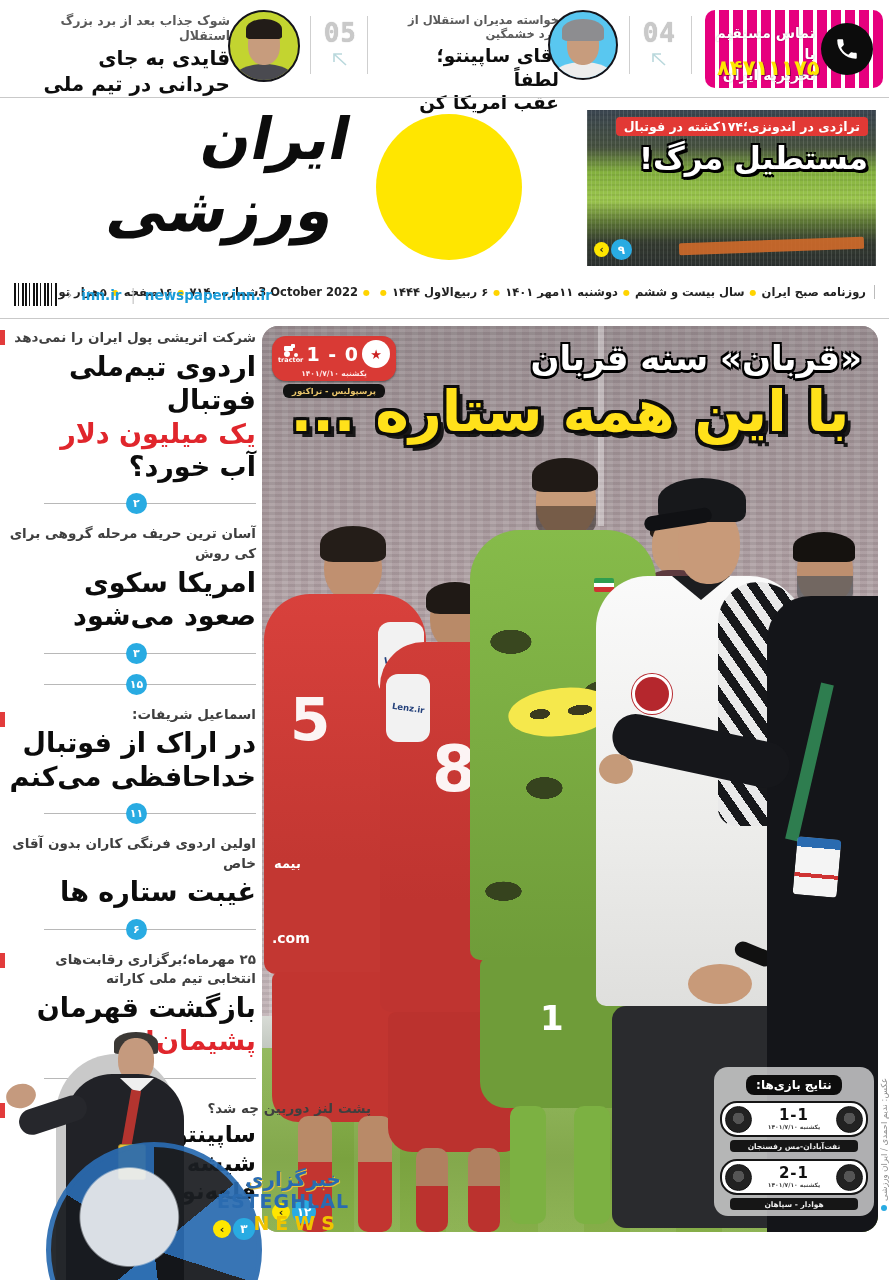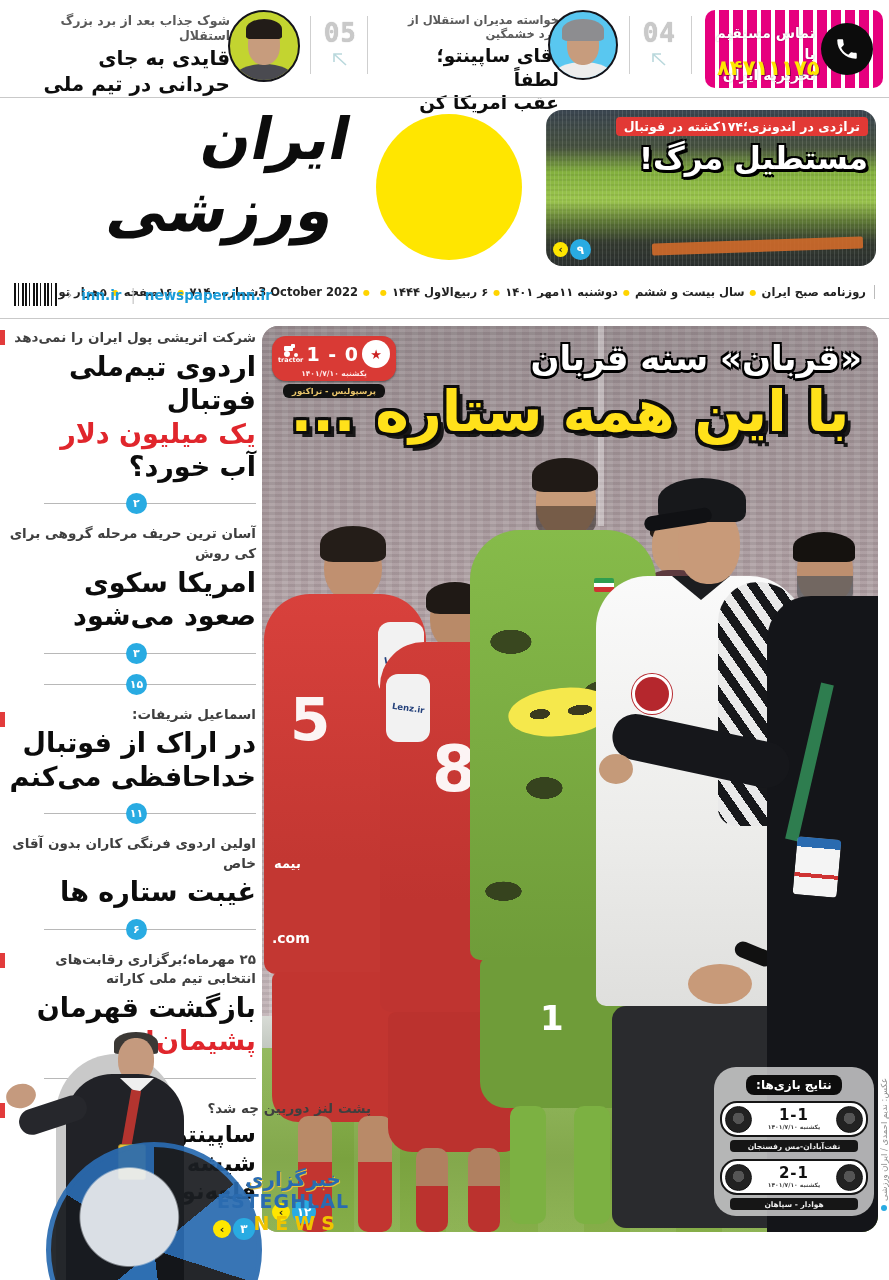--- a/index.html
+++ b/index.html
@@ -24,21 +24,21 @@
   .phone-box{position:absolute;right:6px;top:10px;width:178px;height:78px;border-radius:10px;overflow:hidden;
              background:repeating-linear-gradient(90deg,#e6007e 0 10px,#ffffff 10px 14px);}
   .phone-circle{position:absolute;right:10px;top:13px;width:52px;height:52px;border-radius:50%;background:#0c0c0c;display:flex;align-items:center;justify-content:center;}
   .phone-label{position:absolute;right:68px;top:13px;width:100px;text-align:right;color:#fff;font-size:14px;font-weight:bold;line-height:1.5;text-shadow:0 0 2px rgba(0,0,0,.35);}
   .phone-number{position:absolute;left:12px;bottom:8px;color:#ffe600;font-size:21px;font-weight:bold;text-shadow:1px 1px 0 rgba(0,0,0,.4);}
 
   
   .logo-line{position:absolute;font-weight:bold;color:#0c0c0c;transform:skewX(-12deg);letter-spacing:2px;line-height:1;}
   .logo-circle{position:absolute;border-radius:50%;background:#ffe600;}
   
-  .news-photo{position:absolute;right:13px;top:110px;width:330px;height:156px;border-radius:16px;overflow:hidden;
+  .news-photo{position:absolute;right:13px;top:110px;width:289px;height:156px;border-radius:0;overflow:hidden;
      background:linear-gradient(180deg,#3a4550 0%,#47523f 24%,#84b13e 40%,#9cc64e 58%,#5d7636 72%,#343b30 85%,#2c3130 100%);}
   .news-photo .speckle{position:absolute;inset:0;
      background:repeating-linear-gradient(90deg,rgba(255,255,255,.22) 0 1px,transparent 1px 4px),
                 repeating-linear-gradient(0deg,rgba(0,0,0,.12) 0 2px,transparent 2px 5px);opacity:.5;}
   .news-banner-strip{position:absolute;left:32%;right:4%;bottom:9%;height:8%;background:#d06a2a;transform:rotate(-2deg);opacity:.9;border-radius:2px;}
   .news-kicker{position:absolute;top:7px;right:8px;background:#e23935;color:#fff;font-size:12.5px;font-weight:bold;padding:2px 8px;border-radius:4px;}
   .news-headline{position:absolute;top:30px;right:8px;color:#fff;font-size:31px;font-weight:bold;
      text-shadow:-2px -2px 0 #000,2px -2px 0 #000,-2px 2px 0 #000,2px 2px 0 #000,0 3px 0 #000,3px 3px 0 #000;}
   .nav-dot{border-radius:50%;display:flex;align-items:center;justify-content:center;font-weight:bold;}
   .nav-yellow{background:#ffe600;color:#222;}
@@ -191,21 +191,21 @@
   .sc-score{color:#fff;font-size:19px;font-weight:bold;letter-spacing:1px;}
   .sc-crest{width:28px;height:28px;border-radius:50%;background:#fff;display:flex;align-items:center;justify-content:center;color:#c22;font-size:13px;}
   .sc-date{color:#ffe9e9;font-size:7.5px;font-weight:bold;text-align:center;margin-top:1px;}
   .sc-teams{margin:3px auto 0;width:102px;background:#121212;color:#e8c46a;font-size:8.5px;font-weight:bold;text-align:center;border-radius:6px;padding:2px 0;}
 
   .main-kicker{position:absolute;top:12px;right:16px;z-index:4;color:#fff;font-size:34px;font-weight:bold;
       text-shadow:-2px -2px 0 #000,2px -2px 0 #000,-2px 2px 0 #000,2px 2px 0 #000,0 3px 0 #000;}
   .main-headline{position:absolute;top:52px;left:8px;right:8px;z-index:4;text-align:center;color:#ffe11a;font-size:57px;font-weight:bold;
       text-shadow:-3px -3px 0 #0d0d0d,3px -3px 0 #0d0d0d,-3px 3px 0 #0d0d0d,3px 3px 0 #0d0d0d,0 -3px 0 #0d0d0d,0 3px 0 #0d0d0d,-3px 0 0 #0d0d0d,3px 0 0 #0d0d0d,6px 6px 0 rgba(10,10,10,.9);}
 
-  .results{position:absolute;right:4px;bottom:16px;width:148px;z-index:5;background:rgba(236,236,236,.72);border-radius:22px;padding:8px 6px 6px;}
+  .results{position:absolute;right:4px;bottom:16px;width:148px;z-index:5;background:rgba(236,236,236,.72);border-radius:14px;padding:8px 6px 6px;}
   .res-title{width:96px;margin:0 auto 6px;background:#0d0d0d;color:#fff;font-size:12px;font-weight:bold;text-align:center;border-radius:8px;padding:3px 0;}
   .match{margin-bottom:7px;}
   .m-pill{background:#fff;border:2px solid #161616;border-radius:17px;height:32px;display:flex;align-items:center;justify-content:space-between;padding:0 3px;direction:ltr;}
   .m-logo{width:25px;height:25px;border-radius:50%;background:radial-gradient(circle at 50% 45%, #555 0 30%, #222 31%);border:1px solid #111;}
   .m-mid{text-align:center;line-height:1;}
   .m-score{font-size:15px;font-weight:bold;color:#111;letter-spacing:1px;}
   .m-date{font-size:6px;color:#444;font-weight:bold;margin-top:1px;}
   .m-teams{margin:3px 10px 0;background:#161616;color:#eee;font-size:7.5px;font-weight:bold;text-align:center;border-radius:4px;padding:1.5px 0;}
 
   .photo-nav{position:absolute;left:10px;bottom:8px;z-index:5;display:flex;align-items:center;gap:2px;direction:ltr;}

